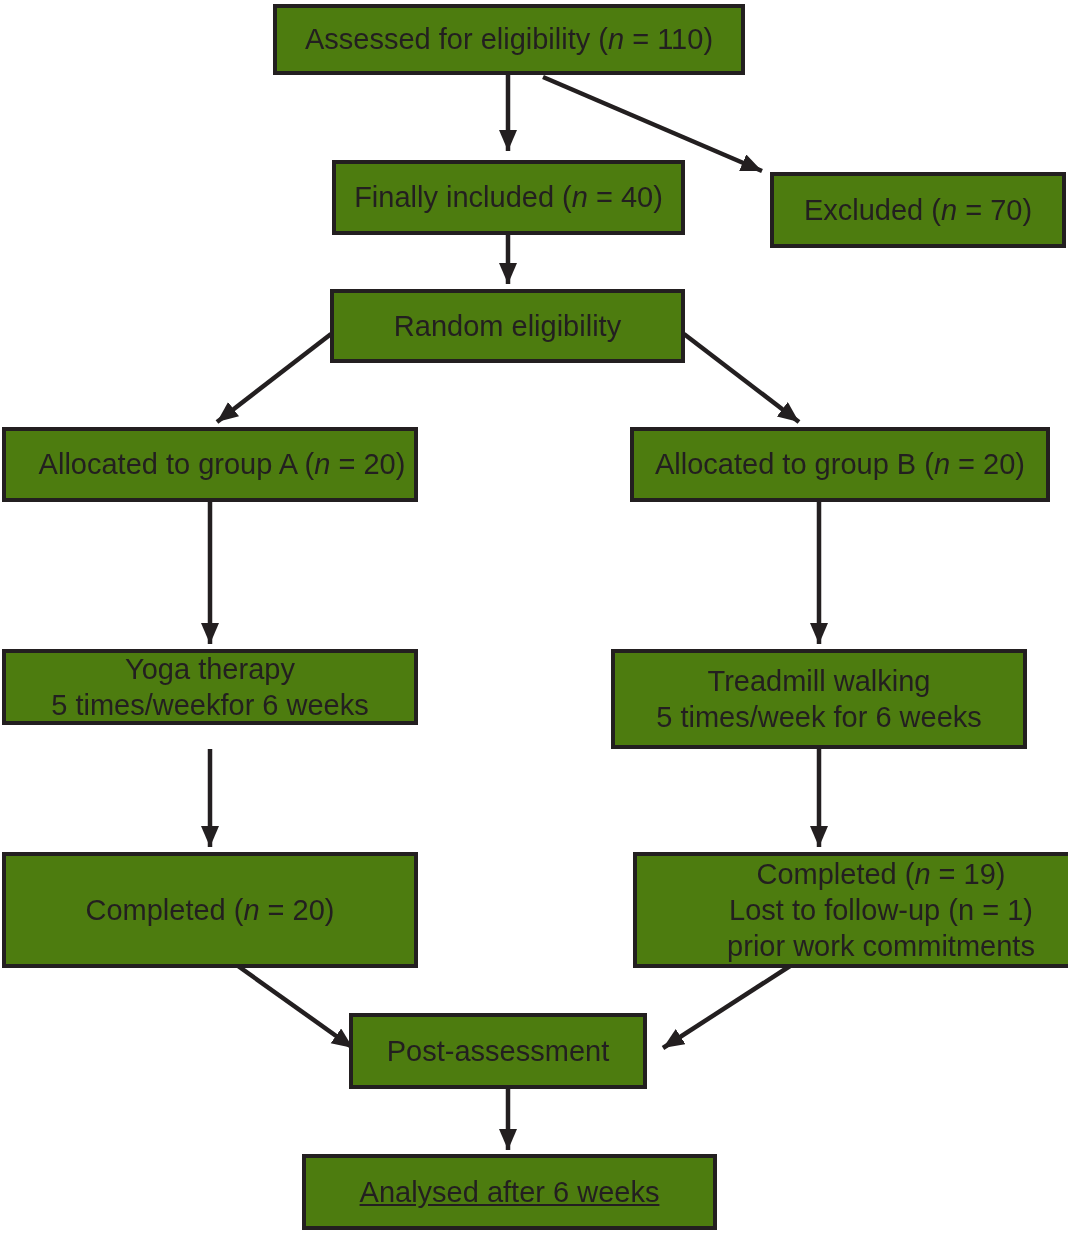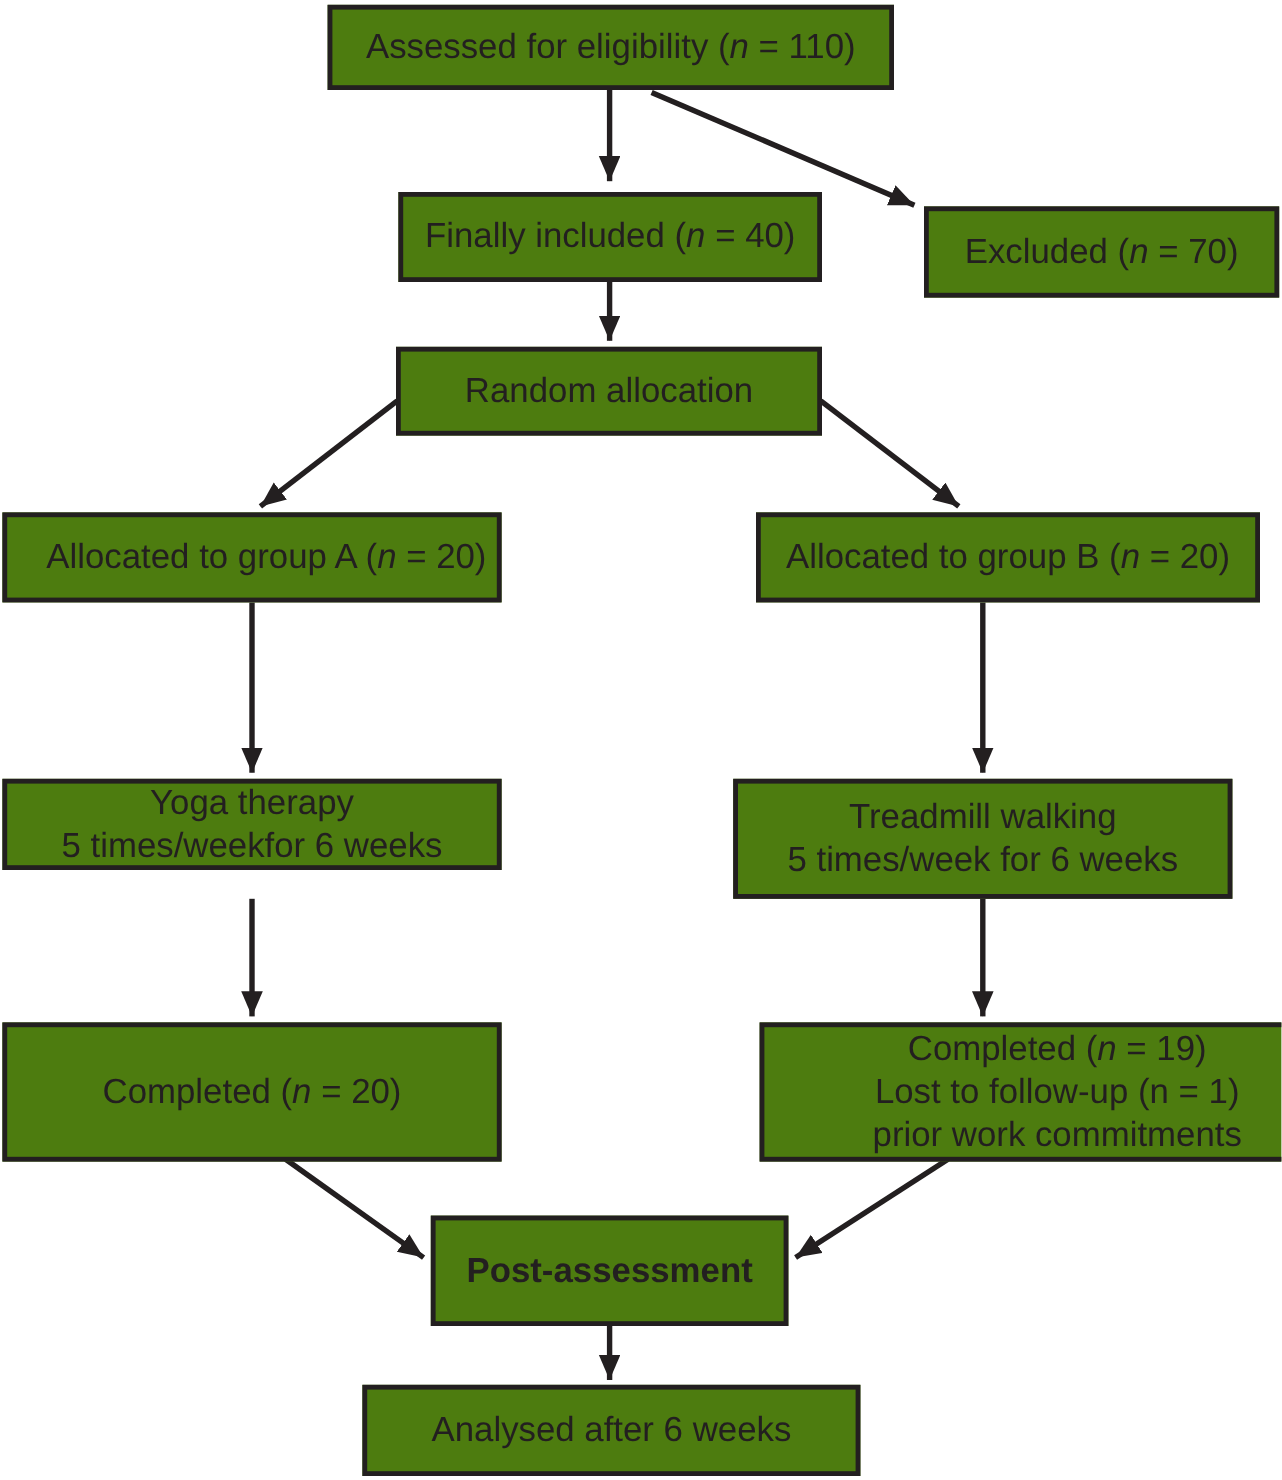--- a/index.html
+++ b/index.html
@@ -38,22 +38,22 @@
   #n-included    { left: 332px; top: 160px;  width: 353px; height: 75px;  }
   #n-excluded    { left: 770px; top: 172px;  width: 296px; height: 76px;  }
   #n-random      { left: 330px; top: 289px;  width: 355px; height: 74px;  }
   #n-group-a     { left: 2px;   top: 427px;  width: 416px; height: 75px; padding-left: 24px;  }
   #n-group-b     { left: 630px; top: 427px;  width: 420px; height: 75px;  }
   #n-pre         { left: 359px; top: 537px;  width: 298px; height: 76px;  }
   #n-yoga        { left: 2px;   top: 649px;  width: 416px; height: 76px; }
   #n-treadmill   { left: 611px; top: 649px;  width: 416px; height: 100px; }
   #n-completed-a { left: 2px;   top: 852px;  width: 416px; height: 116px; }
   #n-completed-b { left: 633px; top: 852px;  width: 496px; height: 116px; }
-  #n-post        { left: 359px; top: 1013px; width: 298px; height: 92px; font-weight: bold;  }
-  #n-analysed    { left: 302px; top: 1154px; width: 415px; height: 76px;  }
+  #n-post        { left: 349px; top: 1013px; width: 298px; height: 76px;  }
+  #n-analysed    { left: 302px; top: 1154px; width: 415px; height: 76px; text-decoration: underline;  }
 </style>
 </head>
 <body>
 
 <div class="canvas">
 
   <svg class="arrows" viewBox="0 0 1068 1233" aria-hidden="true">
     <defs>
       <marker id="ah" markerUnits="userSpaceOnUse" markerWidth="24" markerHeight="20" refX="21" refY="9" orient="auto">
         <path d="M0,0 L21,9 L0,18 Z" fill="#231f20"></path>
@@ -81,21 +81,21 @@
 
   <div class="node" id="n-included">
     <span class="line"><span>Finally included (</span><i>n</i><span> = 40)</span></span>
   </div>
 
   <div class="node" id="n-excluded">
     <span class="line"><span>Excluded (</span><i>n</i><span> = 70)</span></span>
   </div>
 
   <div class="node" id="n-random">
-    <span class="line">Random allocation</span>
+    <span class="line">Random eligibility</span>
   </div>
 
   <div class="node" id="n-group-a">
     <span class="line"><span>Allocated to group A (</span><i>n</i><span> = 20)</span></span>
   </div>
 
   <div class="node" id="n-group-b">
     <span class="line"><span>Allocated to group B (</span><i>n</i><span> = 20)</span></span>
   </div>
 

